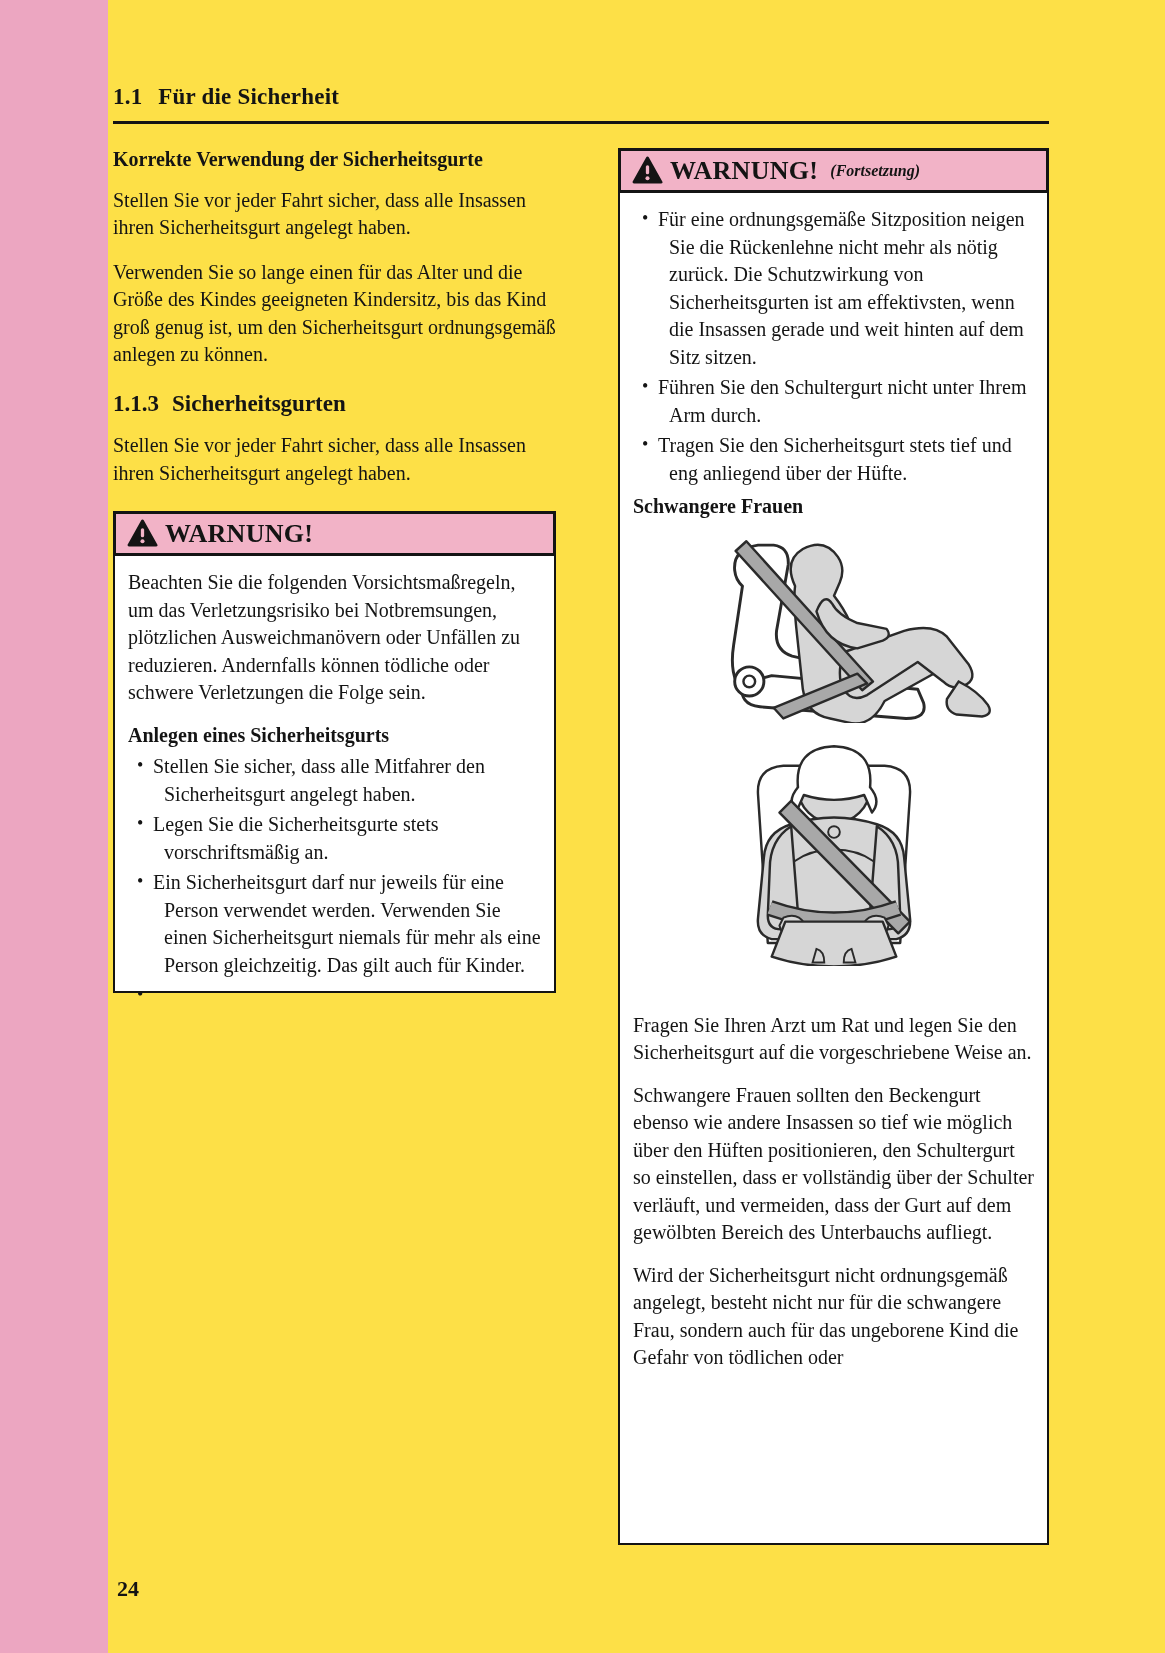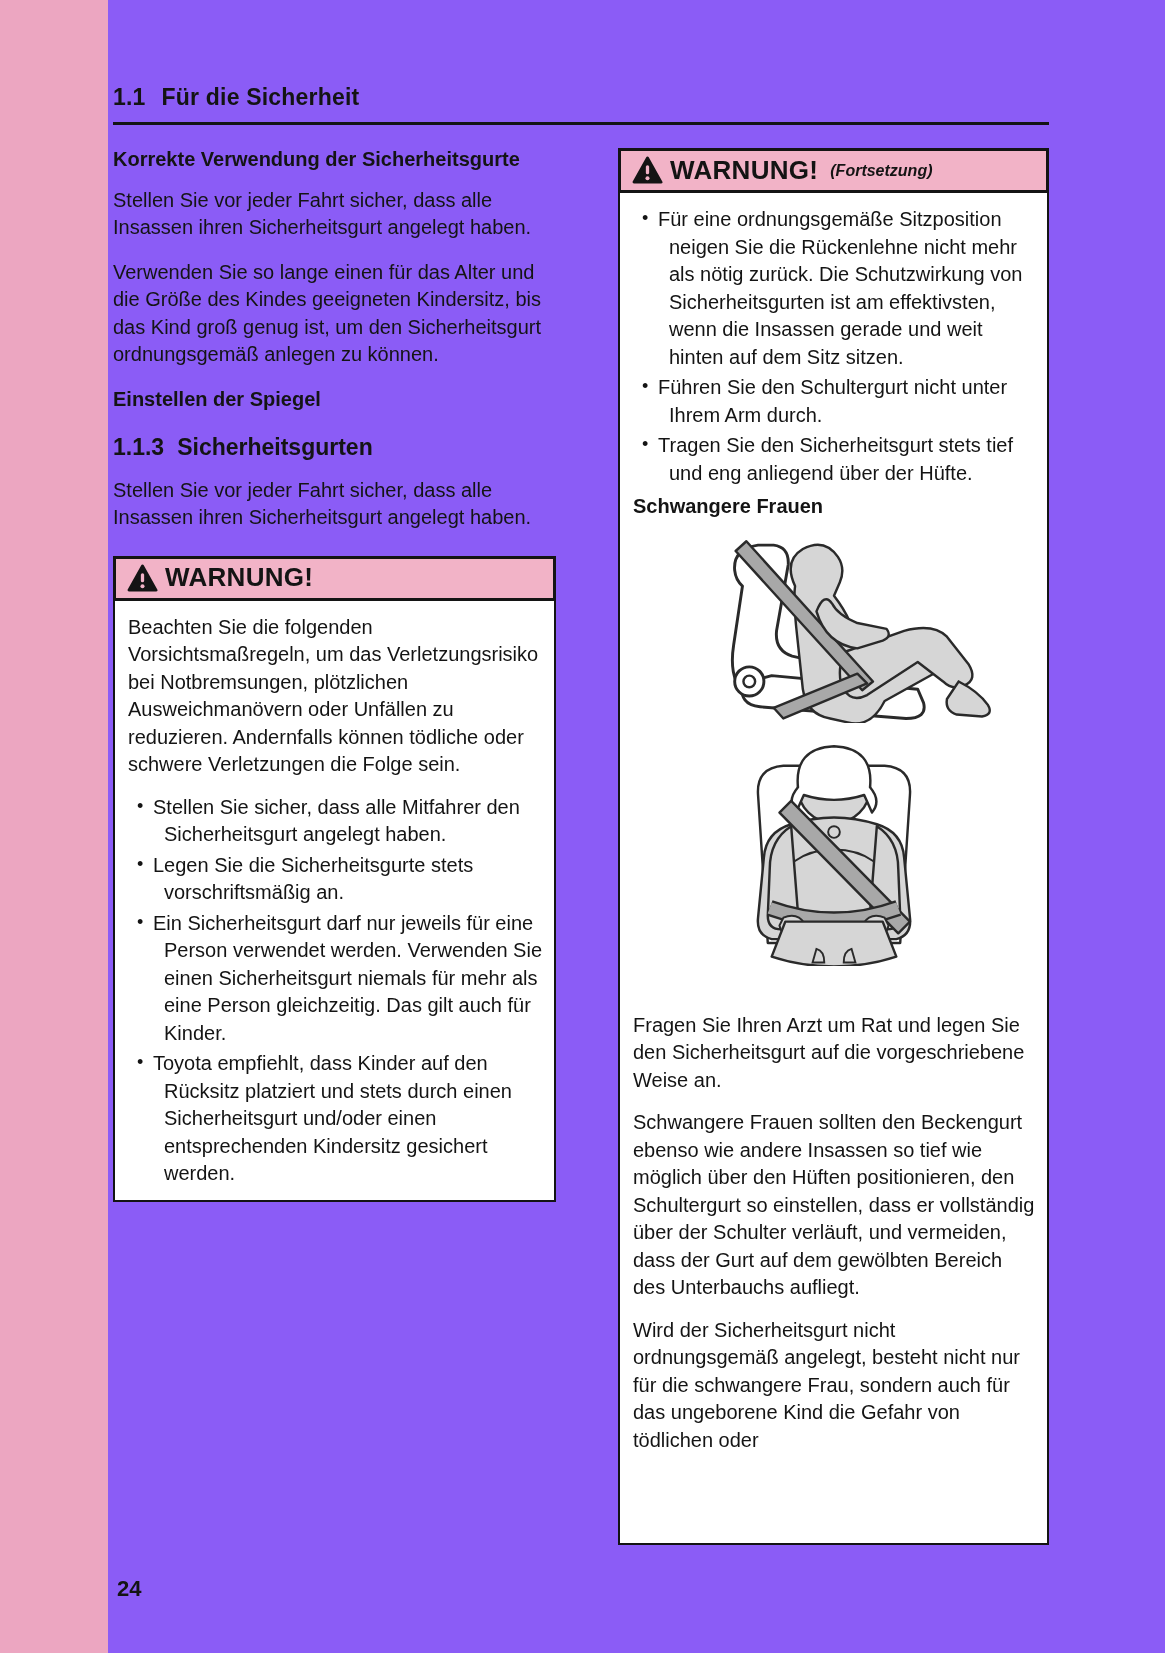--- a/index.html
+++ b/index.html
@@ -1,18 +1,18 @@
 <!DOCTYPE html>
 <html lang="de"><head>
 <meta charset="utf-8">
 <style>
   html,body { margin:0; padding:0; background:#ffffff; }
   .page {
-    position:relative; width:1165px; height:1653px; background:#8b5cf6;
-    font-family:Liberation Sans, sans-serif; color:#141414;
+    position:relative; width:1165px; height:1653px; background:#fde047;
+    font-family:Liberation Serif, serif; color:#141414;
     overflow:hidden;
   }
   .sidebar-strip { position:absolute; left:0; top:0; width:108px; height:1653px; }
 
   .page-header {
     position:absolute; left:113px; top:84px; width:936px;
     border-bottom:3px solid #141414; padding-bottom:11px;
     font-weight:bold; font-size:23px; letter-spacing:0.2px;
   }
   .page-header .num { margin-right:16px; }
@@ -60,43 +60,43 @@
   <div class="sidebar-strip" style="background:#eca6c1;"></div>
 
   <div class="page-header">
     <span class="num">1.1</span><span>Für die Sicherheit</span>
   </div>
 
   <div class="col col-left">
     <div class="runin first">Korrekte Verwendung der Sicherheitsgurte</div>
     <p>Stellen Sie vor jeder Fahrt sicher, dass alle Insassen ihren Sicherheitsgurt angelegt haben.</p>
     <p>Verwenden Sie so lange einen für das Alter und die Größe des Kindes geeigneten Kindersitz, bis das Kind groß genug ist, um den Sicherheitsgurt ordnungsgemäß anlegen zu können.</p>
-    <div class="runin">Einstellen der Spiegel</div>
 
     <div class="sect-head">
       <span class="num">1.1.3</span><span>Sicherheitsgurten</span>
     </div>
     <p>Stellen Sie vor jeder Fahrt sicher, dass alle Insassen ihren Sicherheitsgurt angelegt haben.</p>
 
     <div class="warn-box">
       <div class="warn-head" style="background:#f2b3c7;">
         <svg class="warn-icon" viewBox="0 0 32 30">
           <path d="M16 2 L30 27 H2 Z" fill="#141414" stroke="#141414" stroke-width="3" stroke-linejoin="round"></path>
           <rect x="14.3" y="9.5" width="3.4" height="9.5" rx="1.7" fill="#f2b3c7"></rect>
           <circle cx="16" cy="23" r="2.1" fill="#f2b3c7"></circle>
         </svg>
         <span class="wtitle">WARNUNG!</span>
       </div>
       <div class="warn-body">
         <p>Beachten Sie die folgenden Vorsichtsmaßregeln, um das Verletzungsrisiko bei Notbremsungen, plötzlichen Ausweichmanövern oder Unfällen zu reduzieren. Andernfalls können tödliche oder schwere Verletzungen die Folge sein.</p>
+        <div class="runin">Anlegen eines Sicherheitsgurts</div>
         <ul class="blist">
           <li><span class="dot">•</span><span>Stellen Sie sicher, dass alle Mitfahrer den Sicherheitsgurt angelegt haben.</span></li>
           <li><span class="dot">•</span><span>Legen Sie die Sicherheitsgurte stets vorschriftsmäßig an.</span></li>
           <li><span class="dot">•</span><span>Ein Sicherheitsgurt darf nur jeweils für eine Person verwendet werden. Verwenden Sie einen Sicherheitsgurt niemals für mehr als eine Person gleichzeitig. Das gilt auch für Kinder.</span></li>
-          <li><span class="dot">•</span><span>Toyota empfiehlt, dass Kinder auf den Rücksitz platziert und stets durch einen Sicherheitsgurt und/oder einen entsprechenden Kindersitz gesichert werden.</span></li>
+          <li><span class="dot">•</span></li>
         </ul>
       </div>
     </div>
   </div>
 
   <div class="col col-right">
     <div class="warn-box" style="margin-top:0;">
       <div class="warn-head" style="background:#f2b3c7;">
         <svg class="warn-icon" viewBox="0 0 32 30">
           <path d="M16 2 L30 27 H2 Z" fill="#141414" stroke="#141414" stroke-width="3" stroke-linejoin="round"></path>

